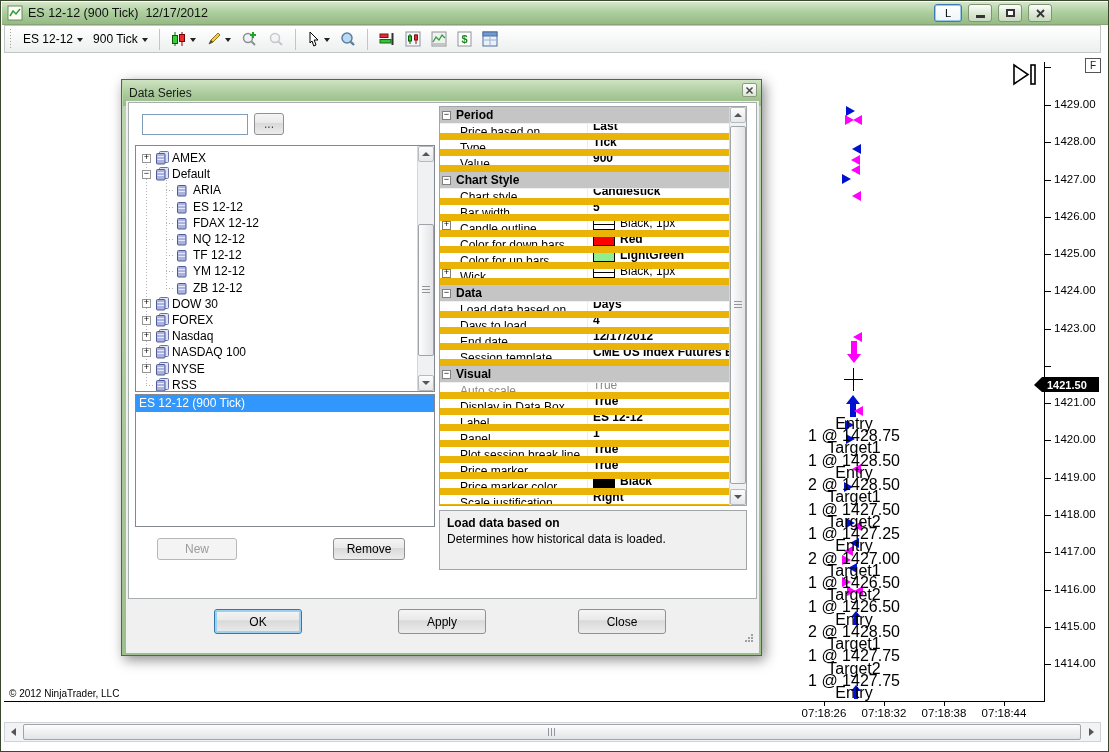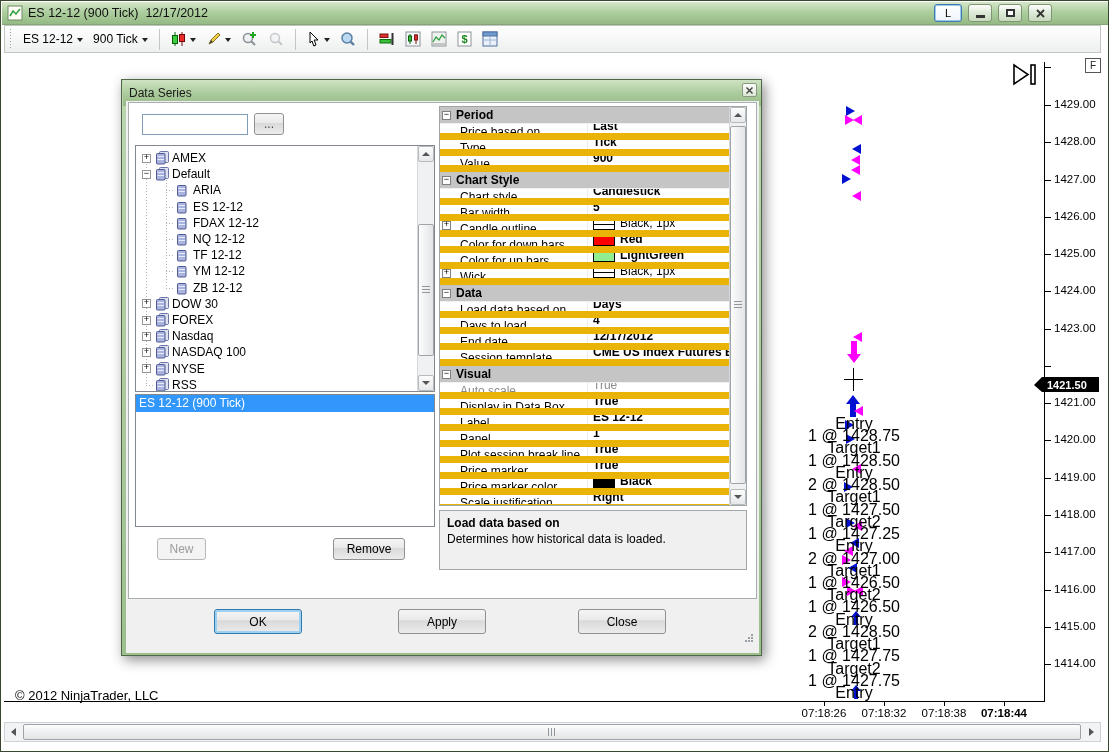--- a/index.html
+++ b/index.html
@@ -34,21 +34,21 @@
   .haxis{position:absolute;left:0;top:648px;width:1041px;height:1px;background:#000}
   .ptick{position:absolute;left:1040px;width:7px;height:1px;background:#000}
   .plabel{position:absolute;left:1050px;font-size:11.5px;white-space:nowrap}
   .ttick{position:absolute;top:648px;width:1px;height:5px;background:#000}
   .tlabel{position:absolute;top:654px;width:60px;text-align:center;font-size:11.5px}
   .pmarker{position:absolute;left:1030px;top:324px;width:66px;height:16px}
   .pmarker .pm-text{position:absolute;left:13px;top:2px;color:#fff;font-size:11px;font-weight:bold}
   .fbtn{position:absolute;left:1081px;top:5px;width:16px;height:15px;border:1px solid #555;background:#fff;
     display:flex;align-items:center;justify-content:center;font-size:10px;color:#222}
   .playmk{position:absolute;left:1007px;top:8px}
-  .copyright{position:absolute;left:11px;top:635px;font-size:13px}
+  .copyright{position:absolute;left:5px;top:635px;font-size:10px}
   .anno{position:absolute;left:786px;width:128px;height:12px;line-height:12px;text-align:center;font-size:16px;white-space:nowrap}
   .mk{position:absolute}
 
   
   .hscroll{position:absolute;left:3px;top:721px;width:1097px;height:20px;background:#f2f3f5;border:1px solid #cfd2d6}
   .sb-btn{position:absolute;top:0;width:17px;height:18px;display:flex;align-items:center;justify-content:center;background:#f2f3f5}
   .sb-btn.left{left:0}.sb-btn.right{right:0}
   .arr-l{width:0;height:0;border-top:4px solid transparent;border-bottom:4px solid transparent;border-right:5px solid #555}
   .arr-r{width:0;height:0;border-top:4px solid transparent;border-bottom:4px solid transparent;border-left:5px solid #555}
   .sb-thumb{position:absolute;left:18px;top:1px;width:1058px;height:16px;border:1px solid #9ea4a9;border-radius:2px;
@@ -61,21 +61,21 @@
   .dlg-titlebar{position:absolute;left:1px;top:0;width:638px;height:26px;display:flex;align-items:center;padding:0 6px;
     background:linear-gradient(180deg,#cfe3c2,#a9ca9a 55%,#95ba85);color:#1a1a1a}
   .dlg-close{position:absolute;right:4px;top:3px;width:15px;height:14px;border:1px solid #8b9b82;border-radius:2px;
     background:linear-gradient(#fcfdfb,#dce7d4);display:flex;align-items:center;justify-content:center}
   .dlg-body{position:absolute;left:4px;top:21px;width:633px;height:552px;background:#f0f0f0}
   .white-panel{position:absolute;left:2px;top:1px;width:629px;height:497px;background:#fff;border:1px solid #a8adb0}
   .search{position:absolute;left:16px;top:13px;width:106px;height:21px;border:1px solid #7f9db9;font:12px "Liberation Sans",sans-serif;padding:0 3px}
   .btn{position:absolute;display:flex;align-items:center;justify-content:center;font-size:12px;color:#000;cursor:default;
     background:linear-gradient(#f5f5f5,#e9e9e9 45%,#d9d9d9 46%,#ececec);border:1px solid #8e9294;border-radius:3px}
   .btn.browse{left:128px;top:12px;width:30px;height:22px;color:#444}
-  .btn.newbtn{left:31px;top:437px;width:49px;height:22px}
+  .btn.newbtn{left:31px;top:437px;width:80px;height:22px}
   .btn.removebtn{left:207px;top:437px;width:72px;height:22px}
   .btn.okbtn{left:88px;top:508px;width:88px;height:25px;border:1px solid #3079ad;box-shadow:inset 0 0 0 2px #9ed1f1}
   .btn.applybtn{left:272px;top:508px;width:88px;height:25px}
   .btn.closebtn{left:452px;top:508px;width:88px;height:25px}
   .btn.disabled{background:#f4f4f4;border-color:#b5b8ba;color:#9b9b9b;box-shadow:none}
 
   
   .treebox{position:absolute;left:9px;top:44px;width:300px;height:247px;background:#fff;border:1px solid #828790;overflow:hidden}
   .tree-inner{position:absolute;left:0;top:0;width:282px;height:245px}
   .tree-row{position:absolute;left:0;height:16px;width:100%;display:flex;align-items:center}
@@ -290,21 +290,21 @@
         <div class="plabel" style="top: 604.05px;">1414.00</div>
       </div>
     <div>
         <div class="ttick" style="left: 820px;"></div>
         <div class="tlabel" style="left: 790px;">07:18:26</div>
         <div class="ttick" style="left: 880px;"></div>
         <div class="tlabel" style="left: 850px;">07:18:32</div>
         <div class="ttick" style="left: 940px;"></div>
         <div class="tlabel" style="left: 910px;">07:18:38</div>
         <div class="ttick" style="left: 1000px;"></div>
-        <div class="tlabel" style="left: 970px; font-weight: bold;">07:18:44</div>
+        <div class="tlabel" style="left: 970px;">07:18:44</div>
       </div>
     <div>
         <div class="mk" style="left: 842px; top: 52px;"><svg width="9" height="10">
             <polygon points="0,0 9,5 0,10" fill="#0010d0"></polygon>
           </svg></div>
         <div class="mk" style="left: 841px; top: 61px;"><svg width="9" height="10">
             <polygon points="0,0 9,5 0,10" fill="#ff00ff"></polygon>
           </svg></div>
         <div class="mk" style="left: 849px; top: 61px;"><svg width="9" height="10">
             <polygon points="9,0 0,5 9,10" fill="#ff00ff"></polygon>

